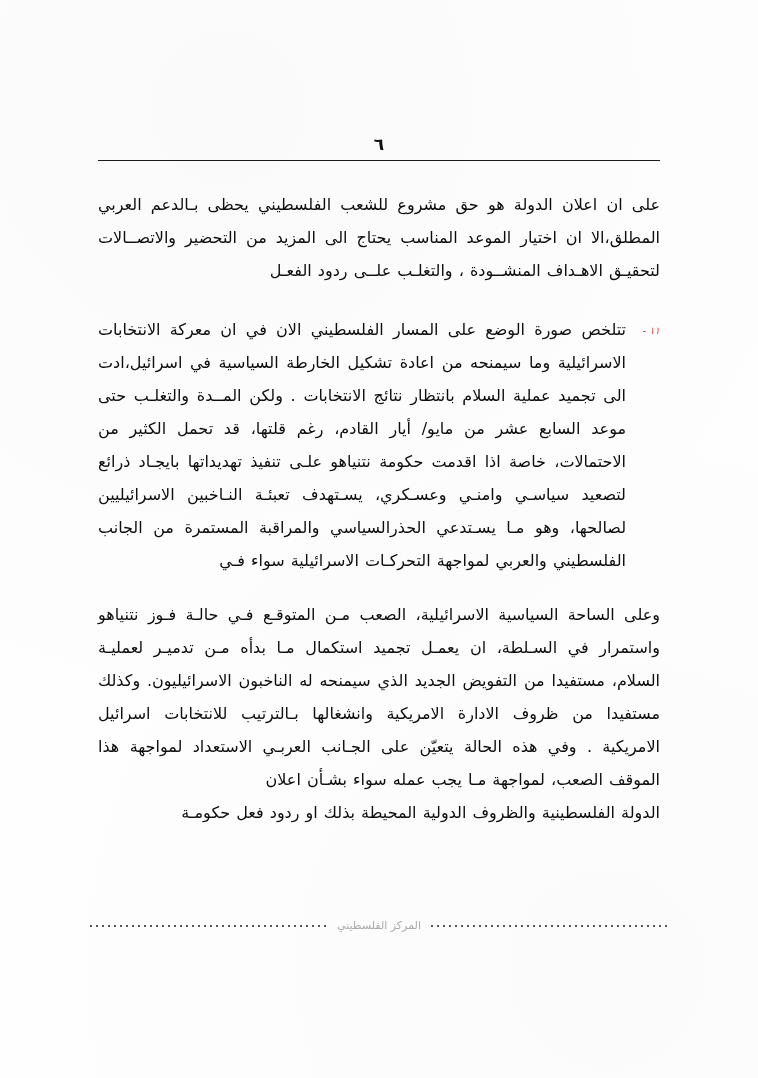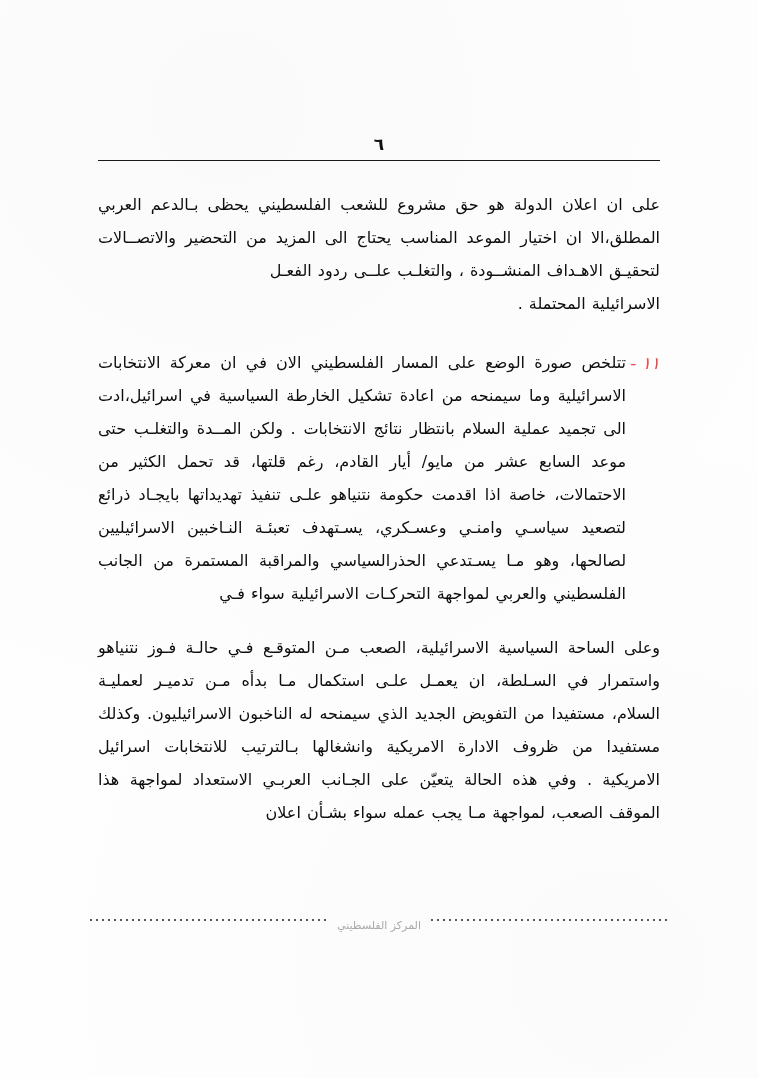--- a/index.html
+++ b/index.html
@@ -58,21 +58,21 @@
     color: #0d0d0d;
   }
 
   .para {
     display: flex;
     flex-direction: row;
     margin-bottom: 21px;
   }
   .para-marker {
     flex: 0 0 34px;
-    font-size: 17px;
+    font-size: 10px;
     line-height: 33px;
     padding-top: 1px;
     text-align: right;
     white-space: nowrap;
     color: #ef4444;
     font-style: italic;
   }
   .para-body {
     flex: 1 1 auto;
     font-size: 16px;
@@ -93,20 +93,21 @@
     text-align: right;
     text-align-last: right;
   }
 
   .footer-area {
     position: absolute;
     left: 88px;
     right: 88px;
     bottom: 146px;
     display: flex;
+    align-items: center;
     gap: 8px;
   }
   .dotted {
     flex: 1 1 auto;
     height: 2px;
     background-image: radial-gradient(circle, #2b2b2b 0.7px, rgba(0,0,0,0) 0.8px);
     background-size: 6px 2px;
     background-repeat: repeat-x;
     opacity: 0.85;
   }
@@ -130,46 +131,46 @@
     <div class="header-rule"></div>
   </div>
 
   <div class="content">
 
     <div class="para no-marker">
       <div class="para-body">
         <span>على ان اعلان الدولة هو حق مشروع للشعب الفلسطيني يحظى بـالدعم</span>
         <span>العربي المطلق،الا ان اختيار الموعد المناسب يحتاج الى المزيد من التحضير</span>
         <span>والاتصــالات لتحقيـق الاهـداف المنشــودة ، والتغلـب علــى ردود الفعـل</span>
-        <span class="last-line">الاسرائيلية المحتملة .</span>
       </div>
     </div>
 
     <div class="para">
       <div class="para-marker">١١ -</div>
       <div class="para-body">
         <span>تتلخص صورة الوضع على المسار الفلسطيني الان في ان معركة الانتخابات</span>
         <span>الاسرائيلية وما سيمنحه من اعادة تشكيل الخارطة السياسية في اسرائيل،ادت</span>
         <span>الى تجميد عملية السلام بانتظار نتائج الانتخابات . ولكن المــدة والتغلـب</span>
         <span>حتى موعد السابع عشر من مايو/ أيار القادم، رغم قلتها، قد تحمل الكثير من</span>
         <span>الاحتمالات، خاصة اذا اقدمت حكومة نتنياهو علـى تنفيذ تهديداتها بايجـاد</span>
         <span>ذرائع لتصعيد سياسـي وامنـي وعسـكري، يسـتهدف تعبئـة النـاخبين</span>
         <span>الاسرائيليين لصالحها، وهو مـا يسـتدعي الحذرالسياسي والمراقبة المستمرة</span>
         <span>من الجانب الفلسطيني والعربي لمواجهة التحركـات الاسرائيلية سواء فـي</span>
       </div>
     </div>
 
     <div class="para">
       <div class="para-body">
         <span>وعلى الساحة السياسية الاسرائيلية، الصعب مـن المتوقـع فـي حالـة فـوز نتنياهو</span>
-        <span>واستمرار في السـلطة، ان يعمـل علـى استكمال مـا بدأه مـن تدميـر لعمليـة</span>
+        <span>واستمرار في السـلطة، ان يعمـل تجميد استكمال مـا بدأه مـن تدميـر لعمليـة</span>
         <span>السلام، مستفيدا من التفويض الجديد الذي سيمنحه له الناخبون الاسرائيليون.</span>
         <span>وكذلك مستفيدا من ظروف الادارة الامريكية وانشغالها بـالترتيب للانتخابات</span>
         <span>اسرائيل الامريكية . وفي هذه الحالة يتعيّن على الجـانب العربـي الاستعداد</span>
         <span>لمواجهة هذا الموقف الصعب، لمواجهة مـا يجب عمله سواء بشـأن اعلان</span>
+        <span class="last-line">الدولة الفلسطينية والظروف الدولية المحيطة بذلك او ردود فعل حكومـة</span>
       </div>
     </div>
 
   </div>
 
   <div class="footer-area">
     <div class="dotted"></div>
     <div class="footer-stamp">المركز الفلسطيني</div>
     <div class="dotted"></div>
   </div>

